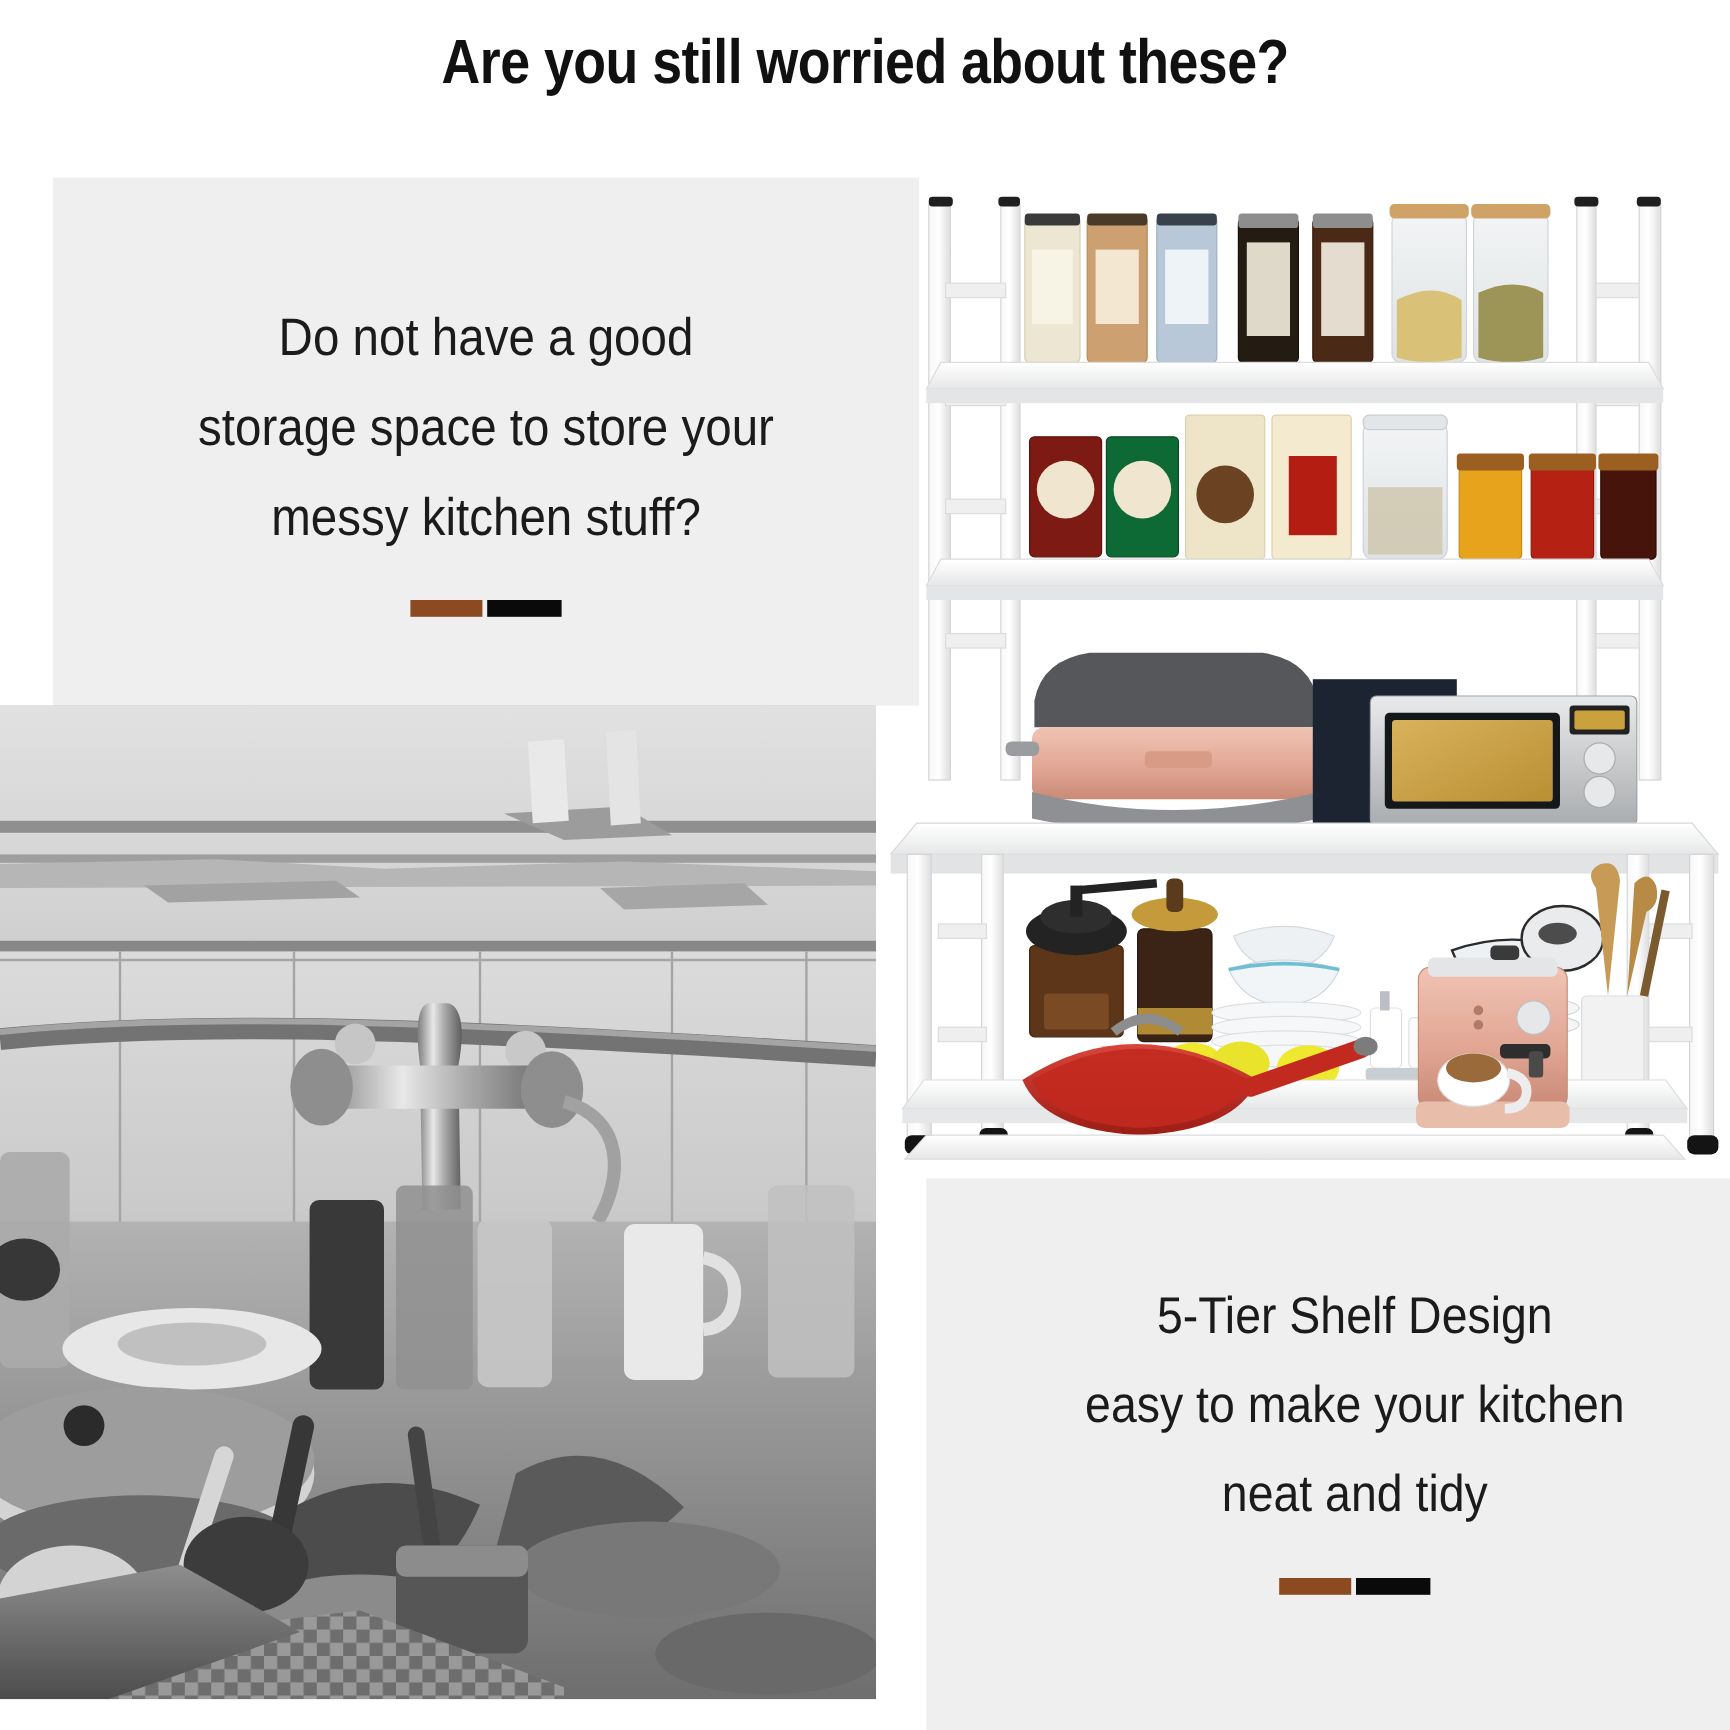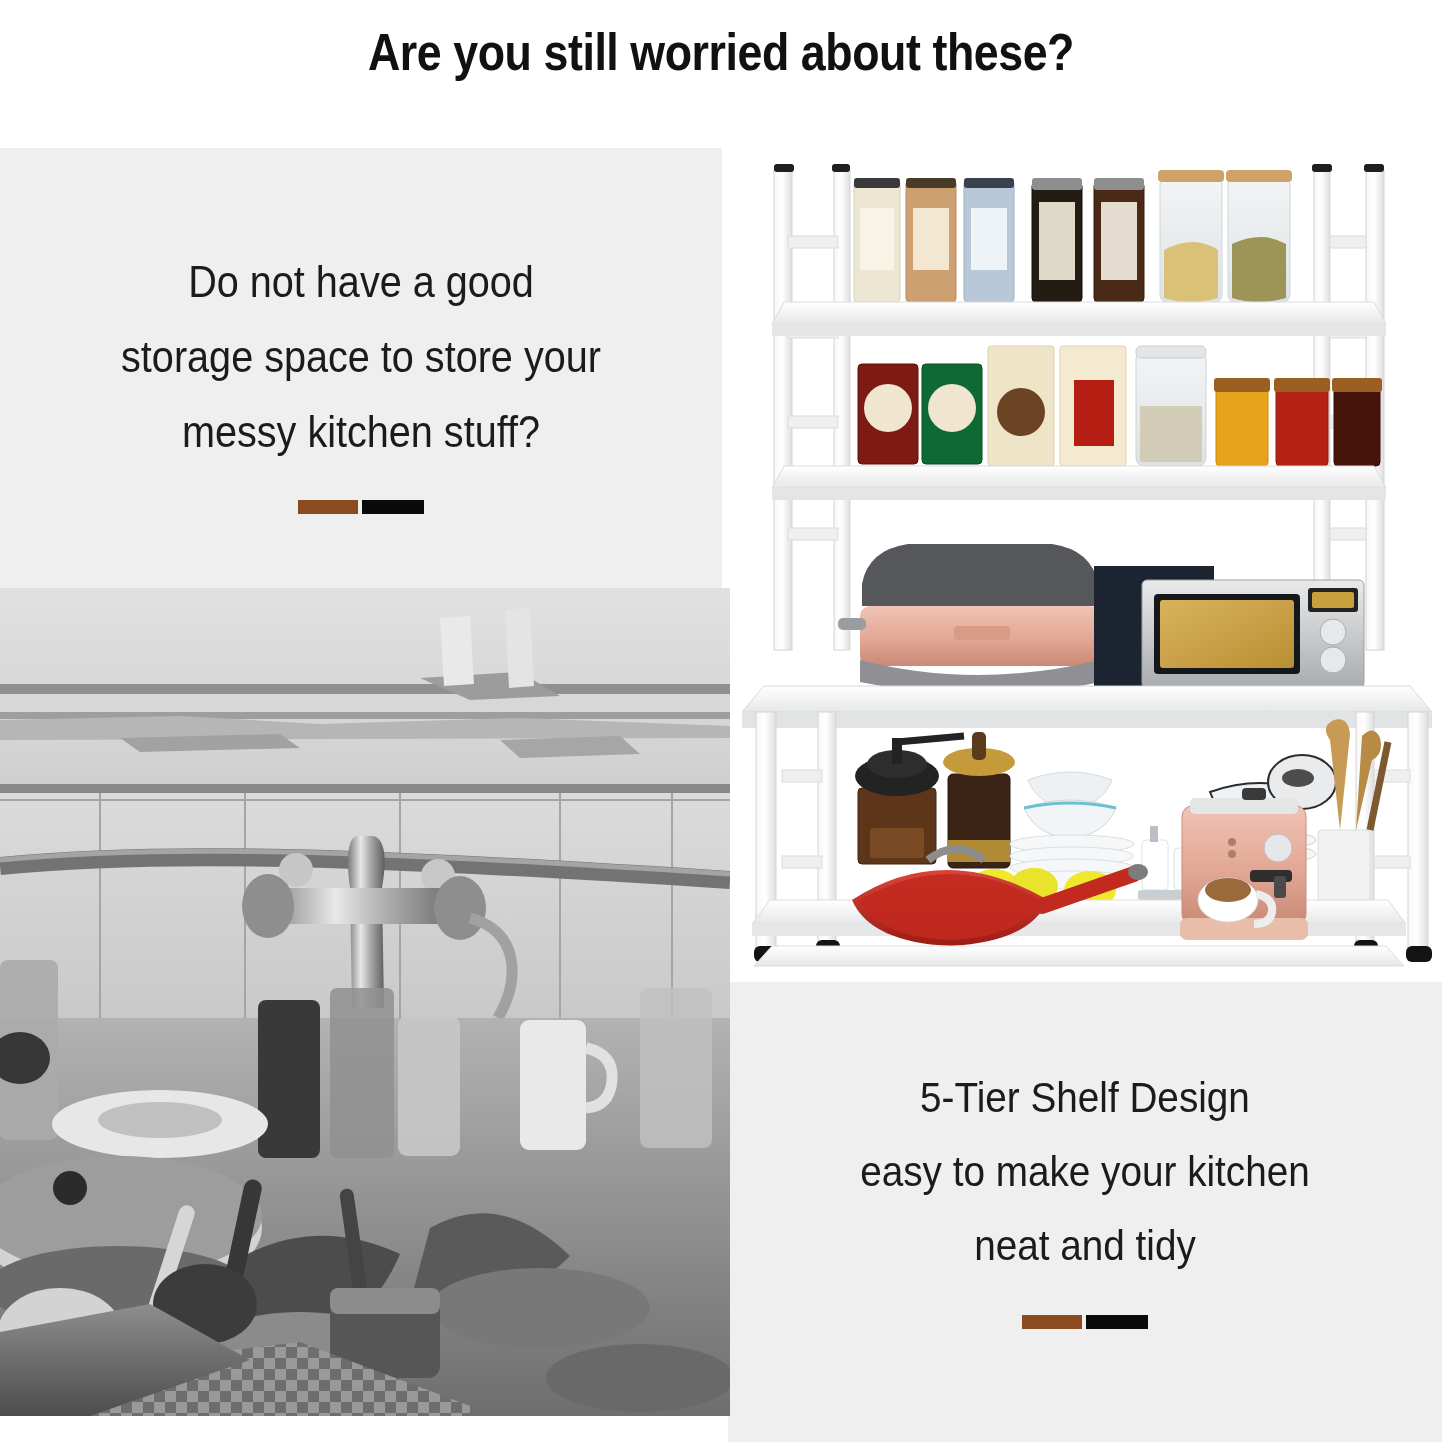--- a/index.html
+++ b/index.html
@@ -28,20 +28,21 @@
     color: #111111;
     transform: scaleX(0.86);
     transform-origin: center top;
     white-space: nowrap;
   }
 
   
   .gray-panel {
     position: absolute;
     background: #efefef;
+    margin-left: 44px;
   }
   #panel-problem { left: 0; top: 148px; width: 722px; height: 440px; }
   #panel-feature { left: 728px; top: 982px; width: 714px; height: 513px; }
 
   .panel-text {
     position: absolute;
     left: 0;
     width: 100%;
     text-align: center;
     color: #1b1b1b;

